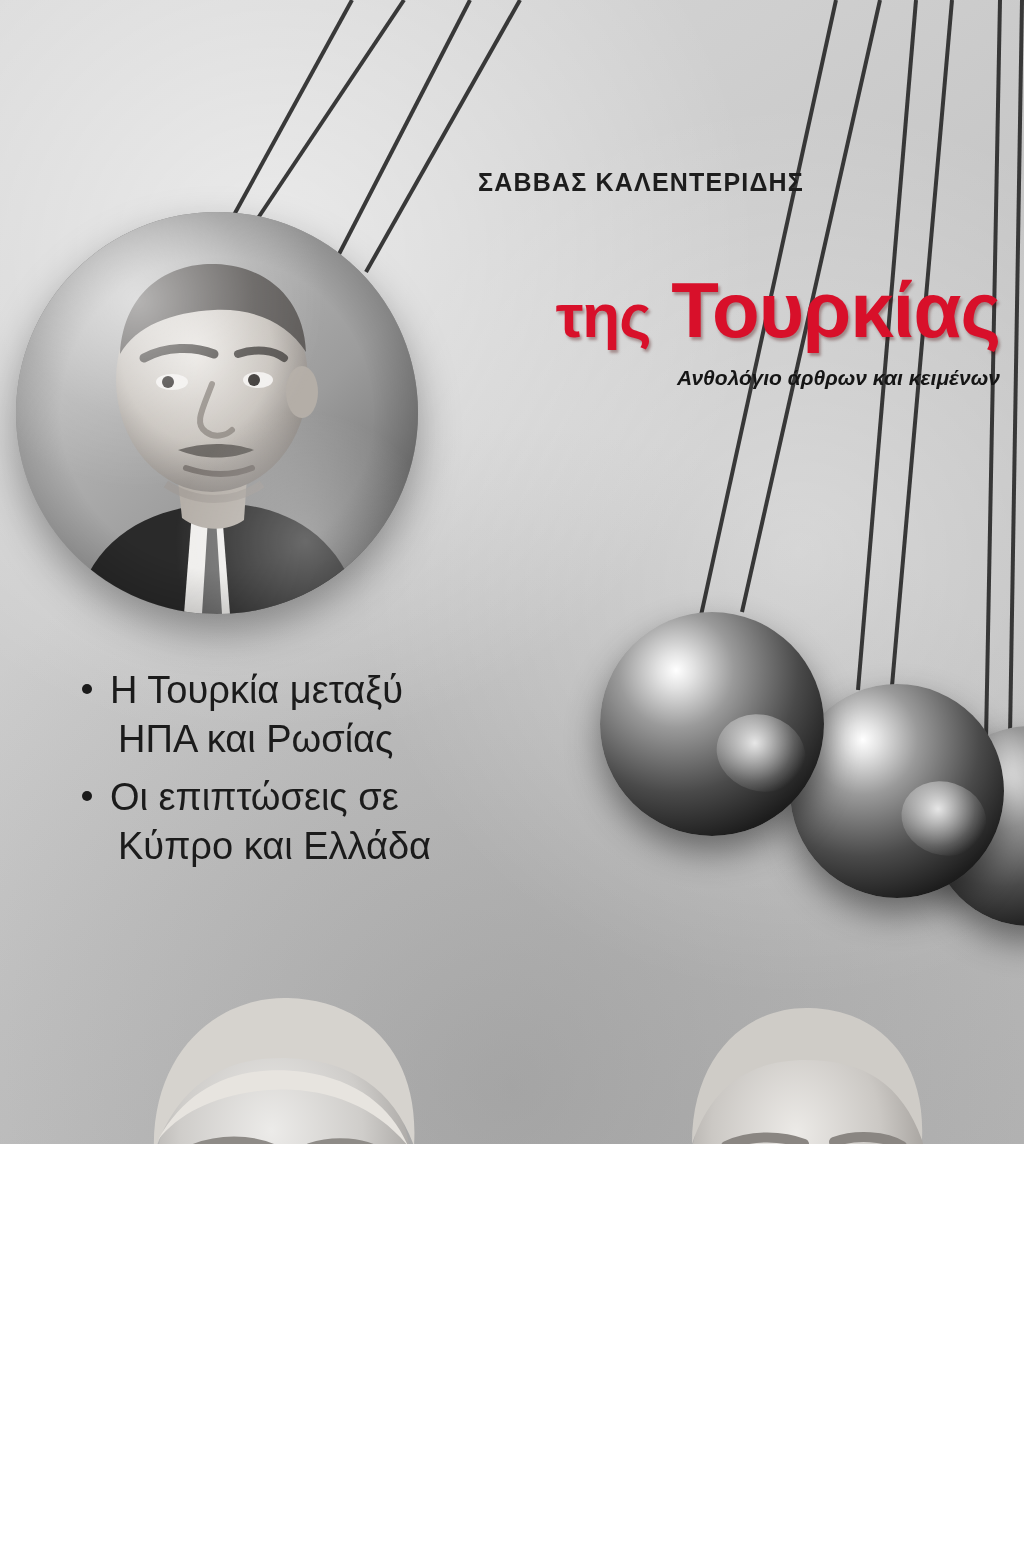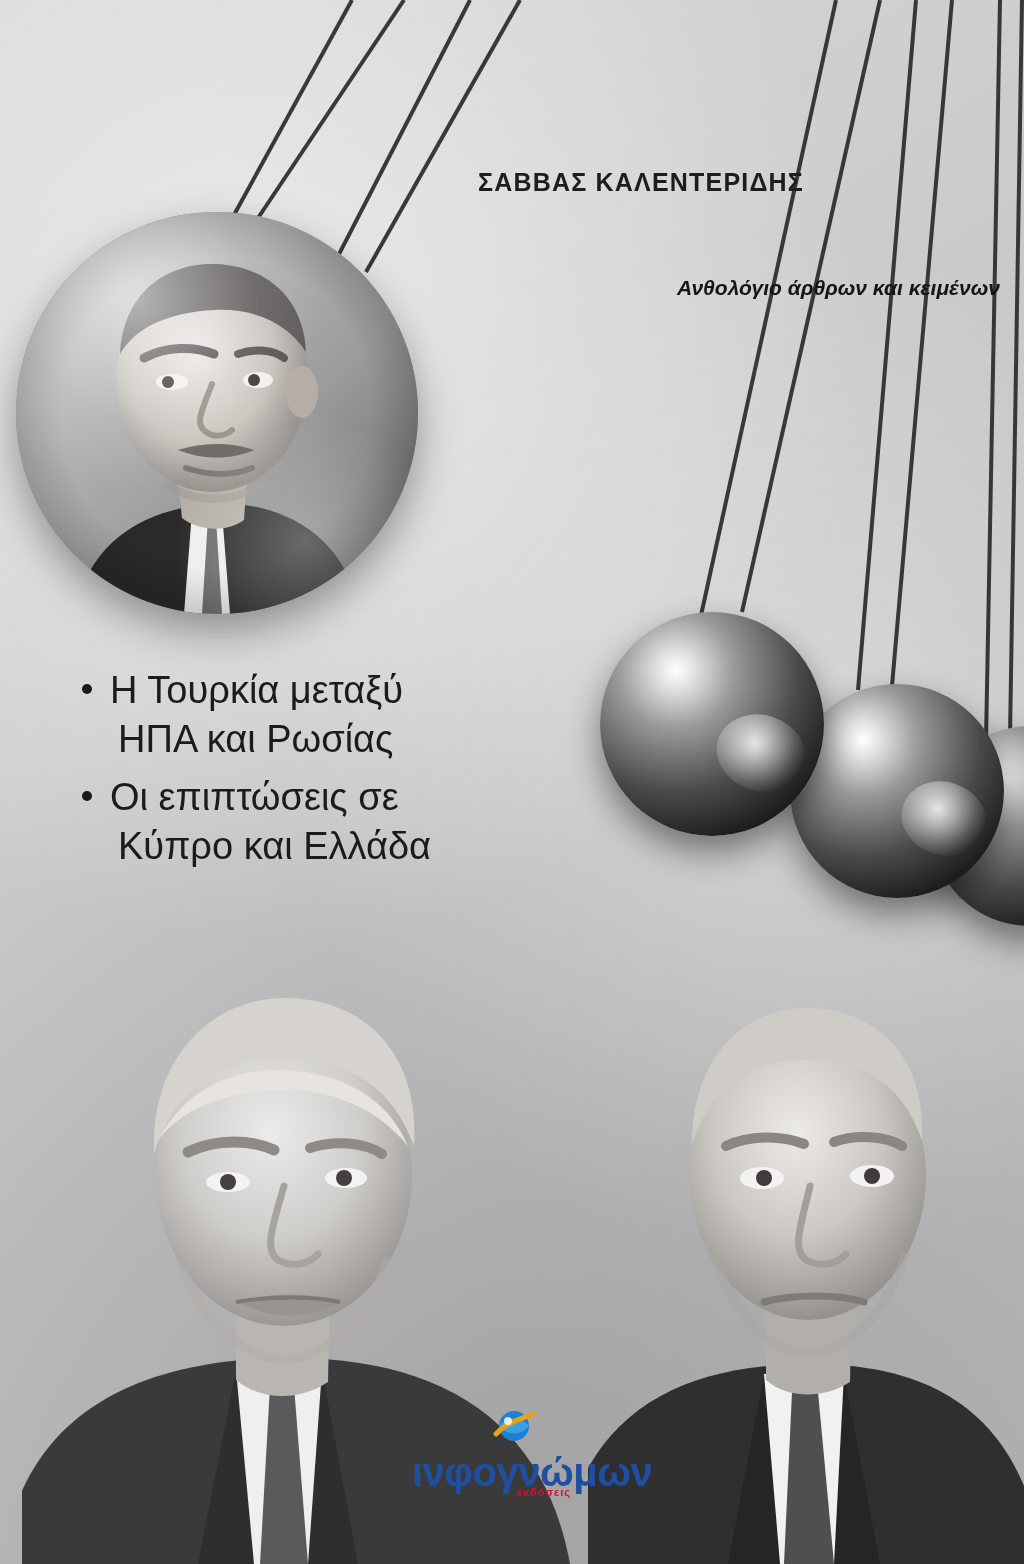--- a/index.html
+++ b/index.html
@@ -6,21 +6,21 @@
     margin: 0;
     padding: 0;
     background: #ffffff;
   }
   body {
     font-family: "Liberation Sans", sans-serif;
   }
   .cover {
     position: relative;
     width: 1024px;
-    height: 1564px;
+    height: 1144px;
     overflow: hidden;
     background: linear-gradient(145deg, #d9d9d9 0%, #cfcfcf 30%, #c4c4c4 55%, #bdbdbd 75%, #b6b6b6 100%);
   }
   
   .bg-glow {
     position: absolute;
     inset: 0;
     background:
       radial-gradient(circle at 26% 22%, rgba(255,255,255,0.55) 0%, rgba(255,255,255,0) 42%),
       radial-gradient(circle at 78% 48%, rgba(255,255,255,0.35) 0%, rgba(255,255,255,0) 45%),
@@ -256,20 +256,24 @@
       <path d="M170 256 C194 264 216 264 236 256" stroke="#7c7672" stroke-width="6" fill="none" stroke-linecap="round"></path>
 
       <path d="M150 272 C180 292 218 292 246 272" stroke="#a09a94" stroke-width="8" fill="none" opacity="0.6"></path>
     </svg>
     <div class="sphere-gloss"></div>
   </div>
 
   <div class="author">ΣΑΒΒΑΣ ΚΑΛΕΝΤΕΡΙΔΗΣ</div>
 
   <div class="title-block">
+    <div class="title-line title-line-2">
+      <span class="small">της</span>
+      <span>Τουρκίας</span>
+    </div>
     <div class="subtitle">Ανθολόγιο άρθρων και κειμένων</div>
   </div>
 
   <div class="bullets">
     <div class="bullet">
       <span>Η Τουρκία μεταξύ</span>
       <span class="l2">ΗΠΑ και Ρωσίας</span>
     </div>
     <div class="bullet">
       <span>Οι επιπτώσεις σε</span>

